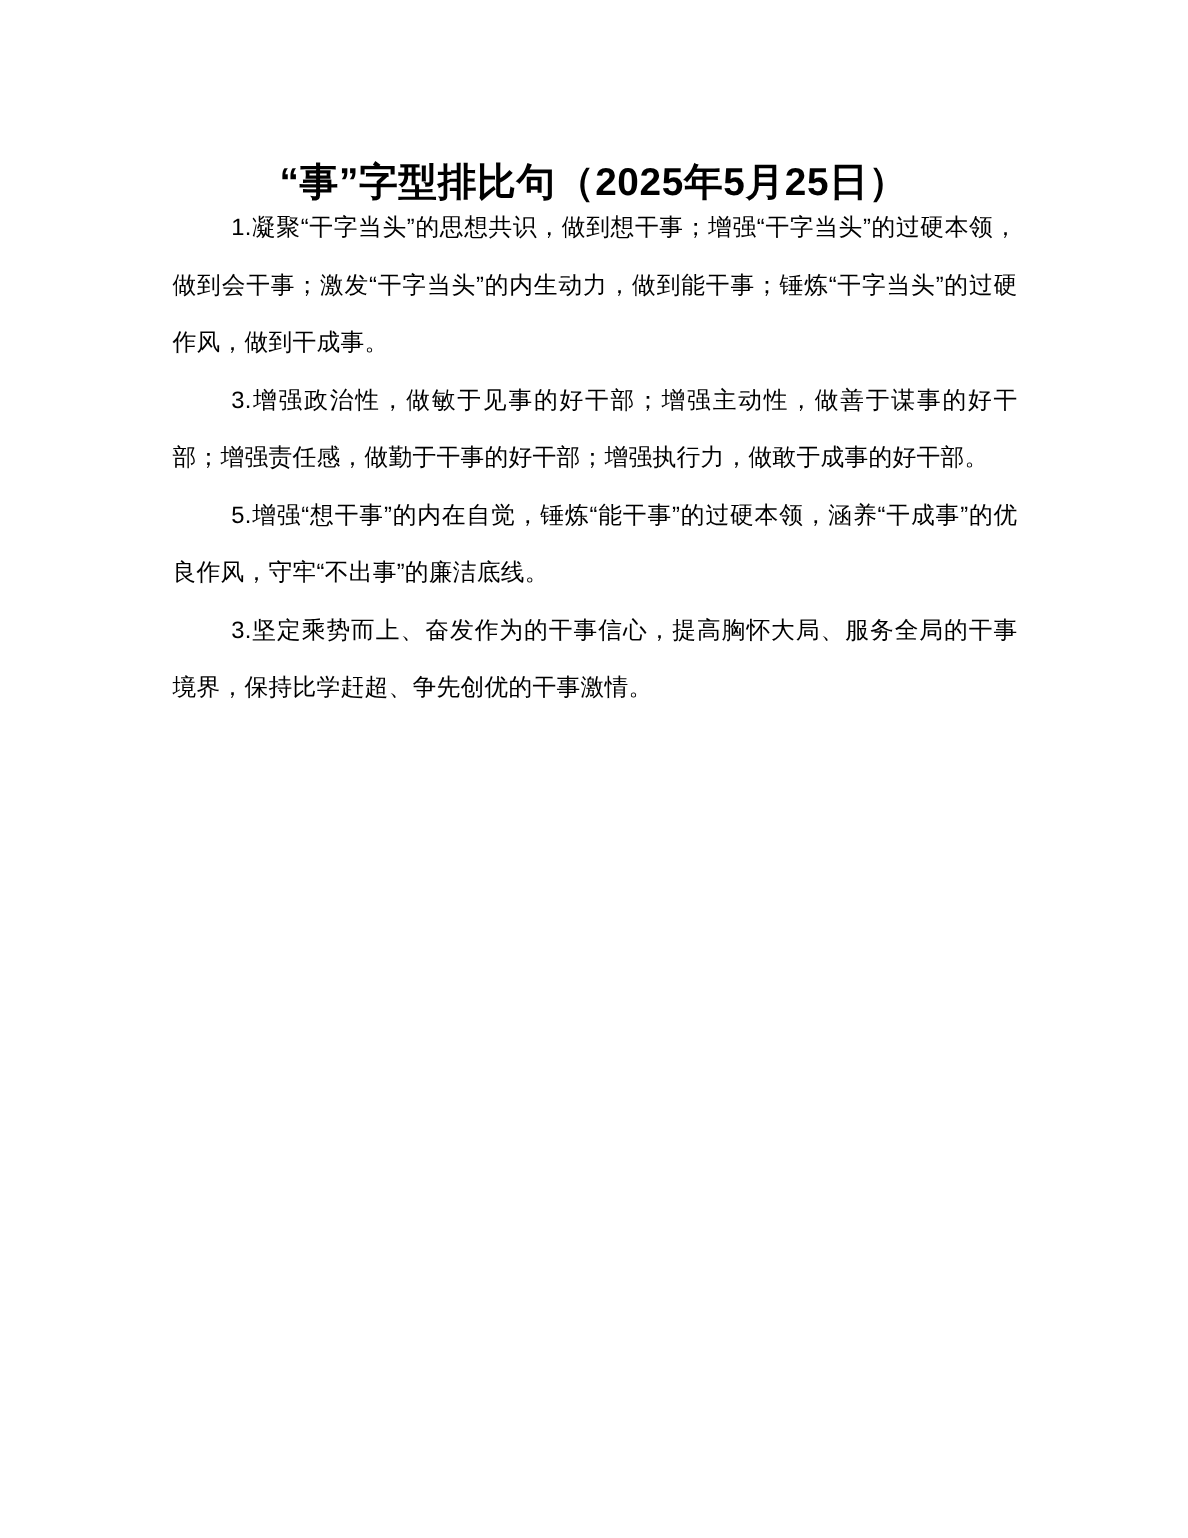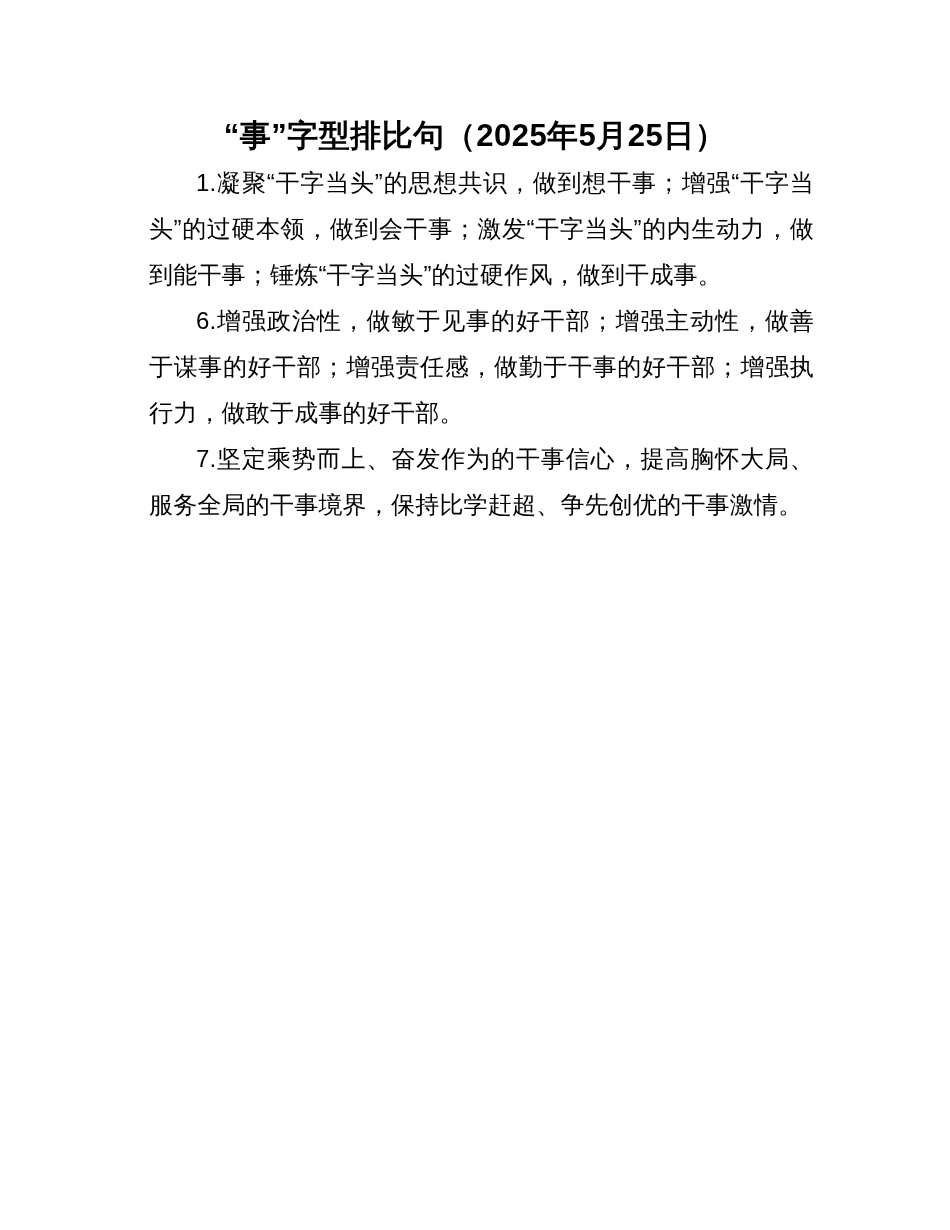--- a/index.html
+++ b/index.html
@@ -18,53 +18,54 @@
   .page {
     position: relative;
     width: 950px;
     height: 1230px;
     box-sizing: border-box;
     padding: 0;
     background: #ffffff;
   }
   .doc-title {
     position: absolute;
-    top: 92px;
+    top: 102px;
     left: 138px;
     width: 674px;
     text-align: center;
     font-size: 31px;
     font-weight: bold;
     letter-spacing: 0.5px;
     line-height: 46px;
     white-space: nowrap;
   }
   .body-block {
     position: absolute;
     top: 160px;
     left: 138px;
     width: 676px;
   }
   .para {
-    margin: 0 0 0 11px;
-    font-size: 24px;
+    margin: 0 0 0 0;
+    font-size: 19px;
     line-height: 46px;
     text-align: justify;
     text-justify: inter-character;
     text-indent: 47px;
     letter-spacing: 0.2px;
     word-break: break-all;
   }
 </style>
 </head>
 <body>
 
 <div class="page">
 
   <h1 class="doc-title">“事”字型排比句（2025年5月25日）</h1>
 
   <div class="body-block">
     <p class="para">1.凝聚“干字当头”的思想共识，做到想干事；增强“干字当头”的过硬本领，做到会干事；激发“干字当头”的内生动力，做到能干事；锤炼“干字当头”的过硬作风，做到干成事。</p>
-    <p class="para">6.增强政治性，做敏于见事的好干部；增强主动性，做善于谋事的好干部；增强责任感，做勤于干事的好干部；增强执行力，做敢于成事的好干部。</p>
-    <p class="para">7.坚定乘势而上、奋发作为的干事信心，提高胸怀大局、服务全局的干事境界，保持比学赶超、争先创优的干事激情。</p>
+    <p class="para">3.增强政治性，做敏于见事的好干部；增强主动性，做善于谋事的好干部；增强责任感，做勤于干事的好干部；增强执行力，做敢于成事的好干部。</p>
+    <p class="para">5.增强“想干事”的内在自觉，锤炼“能干事”的过硬本领，涵养“干成事”的优良作风，守牢“不出事”的廉洁底线。</p>
+    <p class="para">3.坚定乘势而上、奋发作为的干事信心，提高胸怀大局、服务全局的干事境界，保持比学赶超、争先创优的干事激情。</p>
   </div>
 
 </div>
 
 </body></html>

